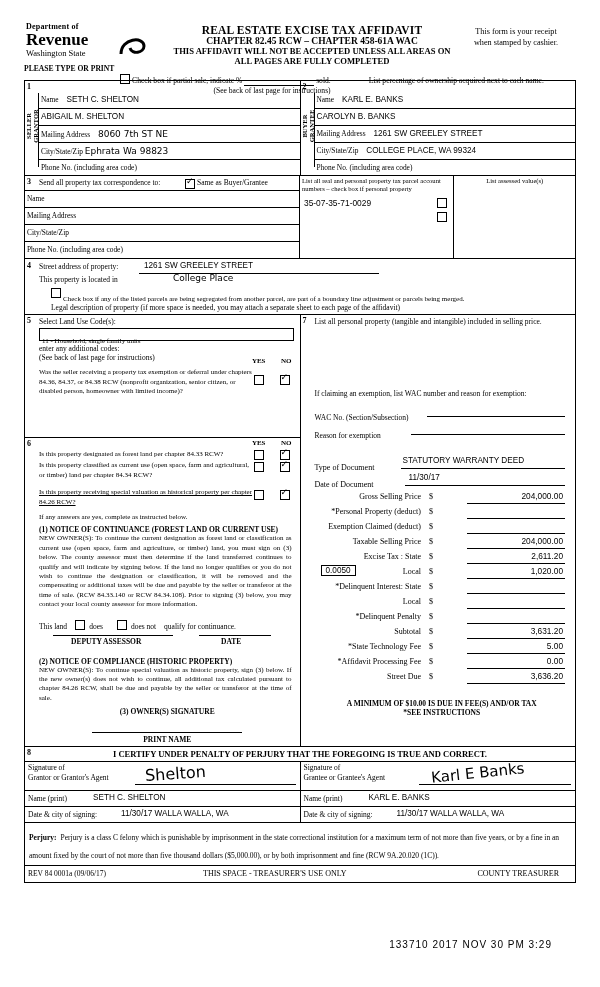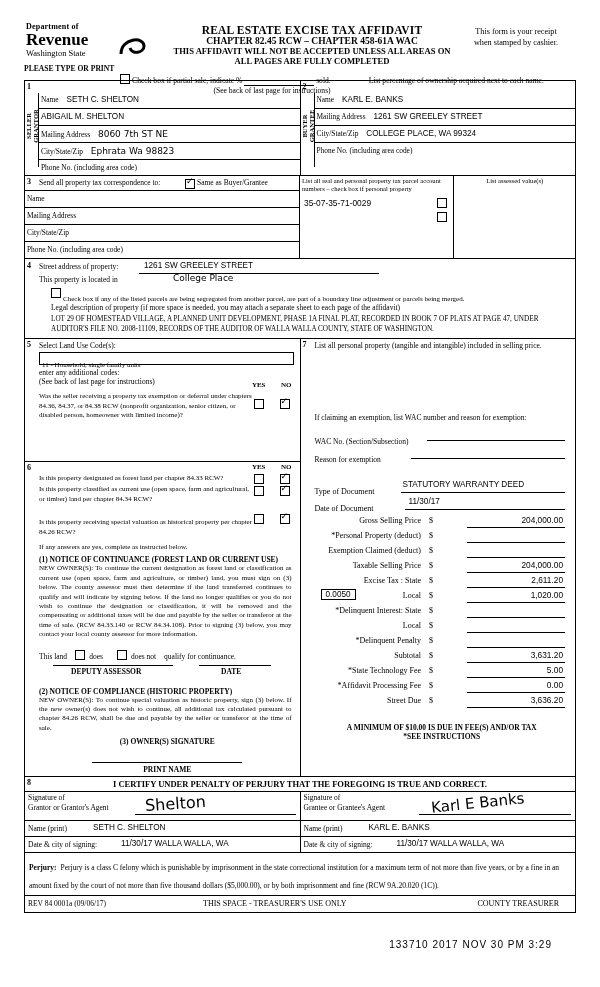--- a/index.html
+++ b/index.html
@@ -104,37 +104,40 @@
           </div>
           <div class="fieldrow">
             <span class="fv">ABIGAIL M. SHELTON</span>
           </div>
           <div class="fieldrow">
             <span>Mailing Address</span>
             <span class="fv cursive" style="margin-left:6px;">8060 7th ST NE</span>
           </div>
           <div class="fieldrow">
             <span>City/State/Zip</span>
-            <span class="fv cursive" style="margin-left:6px;">Ephrata  Wa 98823</span>
+            <span class="fv cursive" style="">Ephrata  Wa 98823</span>
           </div>
           <div class="fieldrow" style="height:15px;line-height:15px;">
             <span>Phone No. (including area code)</span>
             <span class="fv" style="margin-left:6px;"></span>
           </div>
         </div>
       </div>
       <div class="half">
         <div class="sec-num" style="position:absolute;left:2px;top:1px;">2</div>
         <div class="vlabel" style="top:12px;height:74px;">
           <span style="top:26px;">BUYER<br>GRANTEE</span>
         </div>
         <div style="margin-left:14px;padding-top:11px;">
           <div class="fieldrow">
             <span>Name</span>
             <span class="fv" style="margin-left:6px;">KARL E. BANKS</span>
+          </div>
+          <div class="fieldrow">
+            <span class="fv">CAROLYN B. BANKS</span>
           </div>
           <div class="fieldrow">
             <span>Mailing Address</span>
             <span class="fv" style="margin-left:6px;">1261 SW GREELEY STREET</span>
           </div>
           <div class="fieldrow">
             <span>City/State/Zip</span>
             <span class="fv" style="margin-left:6px;">COLLEGE PLACE, WA  99324</span>
           </div>
           <div class="fieldrow" style="height:15px;line-height:15px;">
@@ -183,21 +186,20 @@
       </div>
       <div style="position:relative;height:14px;">
         <span class="f75" style="position:absolute;left:10px;top:2px;">This property is located in</span>
         <span class="fv cursive" style="position:absolute;left:100px;top:0px;padding-left:44px;">College Place</span>
       </div>
       <div style="position:relative;padding-left:34px;height:12px;">
         <span class="ck" style="position:absolute;left:22px;top:1px;"></span>
         <span class="f7">Check box if any of the listed parcels are being segregated from another parcel, are part of a boundary line adjustment or parcels being merged.</span>
       </div>
       <div style="padding-left:22px;margin-top:4px;" class="f75">Legal description of property (if more space is needed, you may attach a separate sheet to each page of the affidavit)</div>
-      <div class="legal">LOT 29 OF HOMESTEAD VILLAGE, A PLANNED UNIT DEVELOPMENT, PHASE 1A FINAL PLAT, RECORDED IN BOOK 7 OF PLATS AT PAGE 47, UNDER AUDITOR'S FILE NO. 2008-11109, RECORDS OF THE AUDITOR OF WALLA WALLA COUNTY, STATE OF WASHINGTON.</div>
     </div>
 
     <div class="s57">
       <div class="l">
 
         <div style="position:relative;padding:2px 4px 2px 14px;border-bottom:1px solid #000;height:118px;">
           <span class="sec-num" style="position:absolute;left:2px;top:1px;">5</span>
           <div class="f75">Select Land Use Code(s):</div>
           <div class="box" style="margin:2px 2px 0 0;height:11px;padding-left:2px;">
             <span class="f7">11 - Household, single family units</span>
@@ -217,21 +219,21 @@
           <div style="position:absolute;right:8px;top:1px;" class="f7 b">NO</div>
 
           <div class="f7" style="margin-top:10px;width:249px;">Is this property designated as forest land per chapter 84.33 RCW?</div>
           <span class="ck" style="position:absolute;right:36px;top:12px;"></span>
           <span class="ck x" style="position:absolute;right:10px;top:12px;"></span>
 
           <div class="f7" style="margin-top:3px;width:214px;line-height:9.6px;">Is this property classified as current use (open space, farm and agricultural, or timber) land per chapter 84.34 RCW?</div>
           <span class="ck" style="position:absolute;right:36px;top:24px;"></span>
           <span class="ck x" style="position:absolute;right:10px;top:24px;"></span>
 
-          <div class="f7" style="margin-top:14px;width:214px;line-height:9.6px;">Is this property receiving special valuation as historical property per chapter 84.26 RCW?</div>
+          <div class="f7" style="margin-top:8px;width:214px;line-height:9.6px;text-decoration:underline;">Is this property receiving special valuation as historical property per chapter 84.26 RCW?</div>
           <span class="ck" style="position:absolute;right:36px;top:52px;"></span>
           <span class="ck x" style="position:absolute;right:10px;top:52px;"></span>
 
           <div class="f7" style="margin-top:6px;">If any answers are yes, complete as instructed below.</div>
           <div class="f75 b" style="margin-top:4px;">(1) NOTICE OF CONTINUANCE (FOREST LAND OR CURRENT USE)</div>
           <div class="f7" style="line-height:9.4px;text-align:justify;padding-right:4px;"><span>NEW OWNER(S): To continue the current designation as forest land or classification as current use (open space, farm and agriculture, or timber) land, you must sign on (3) below. The county assessor must then determine if the land transferred continues to qualify and will indicate by signing below. If the land no longer qualifies or you do not wish to continue the designation or classification, it will be removed and the compensating or additional taxes will be due and payable by the seller or transferor at the time of sale. (RCW 84.33.140 or RCW 84.34.108). Prior to signing (3) below, you may contact your local county assessor for more information.</span></div>
 
           <div style="position:relative;margin-top:5px;height:12px;">
             <span class="f75">This land</span>
             <span class="ck" style="margin-left:4px;"></span>

